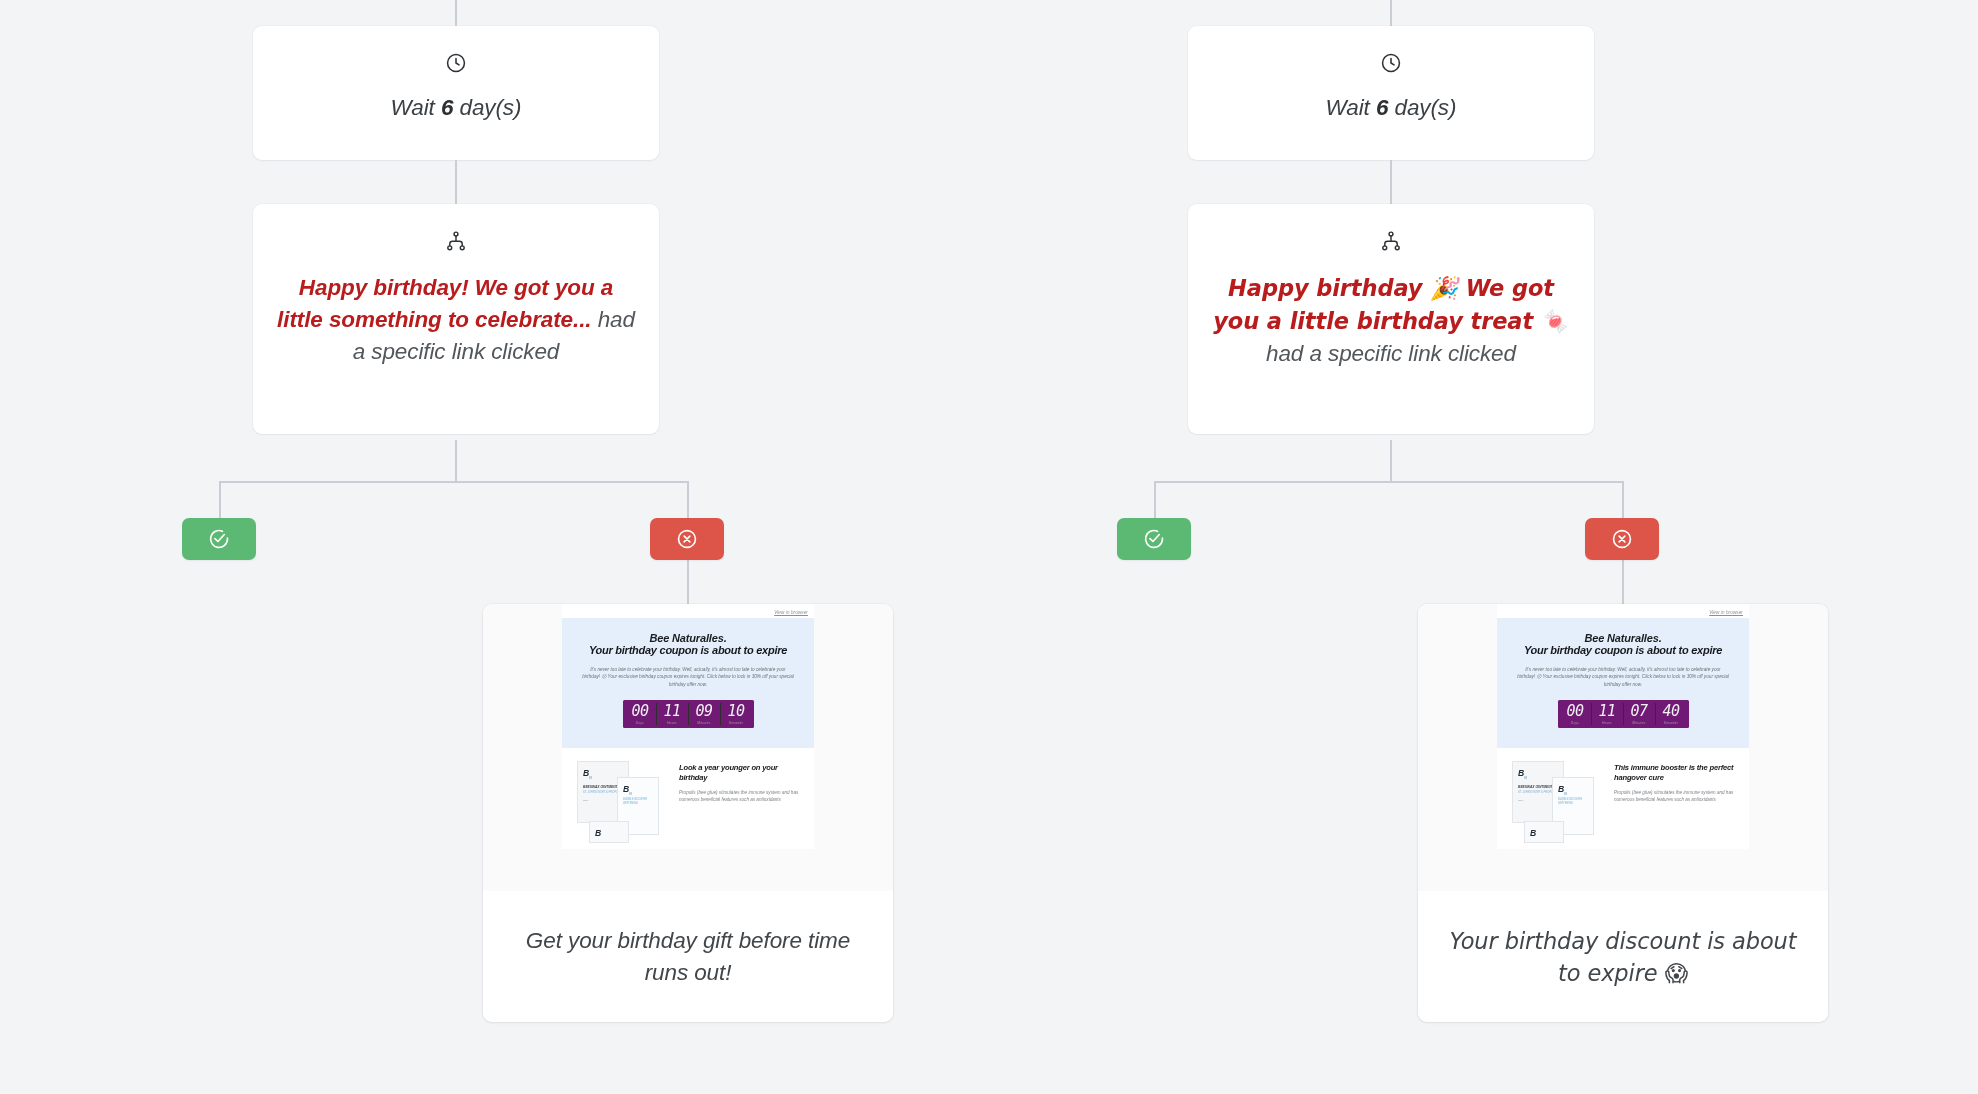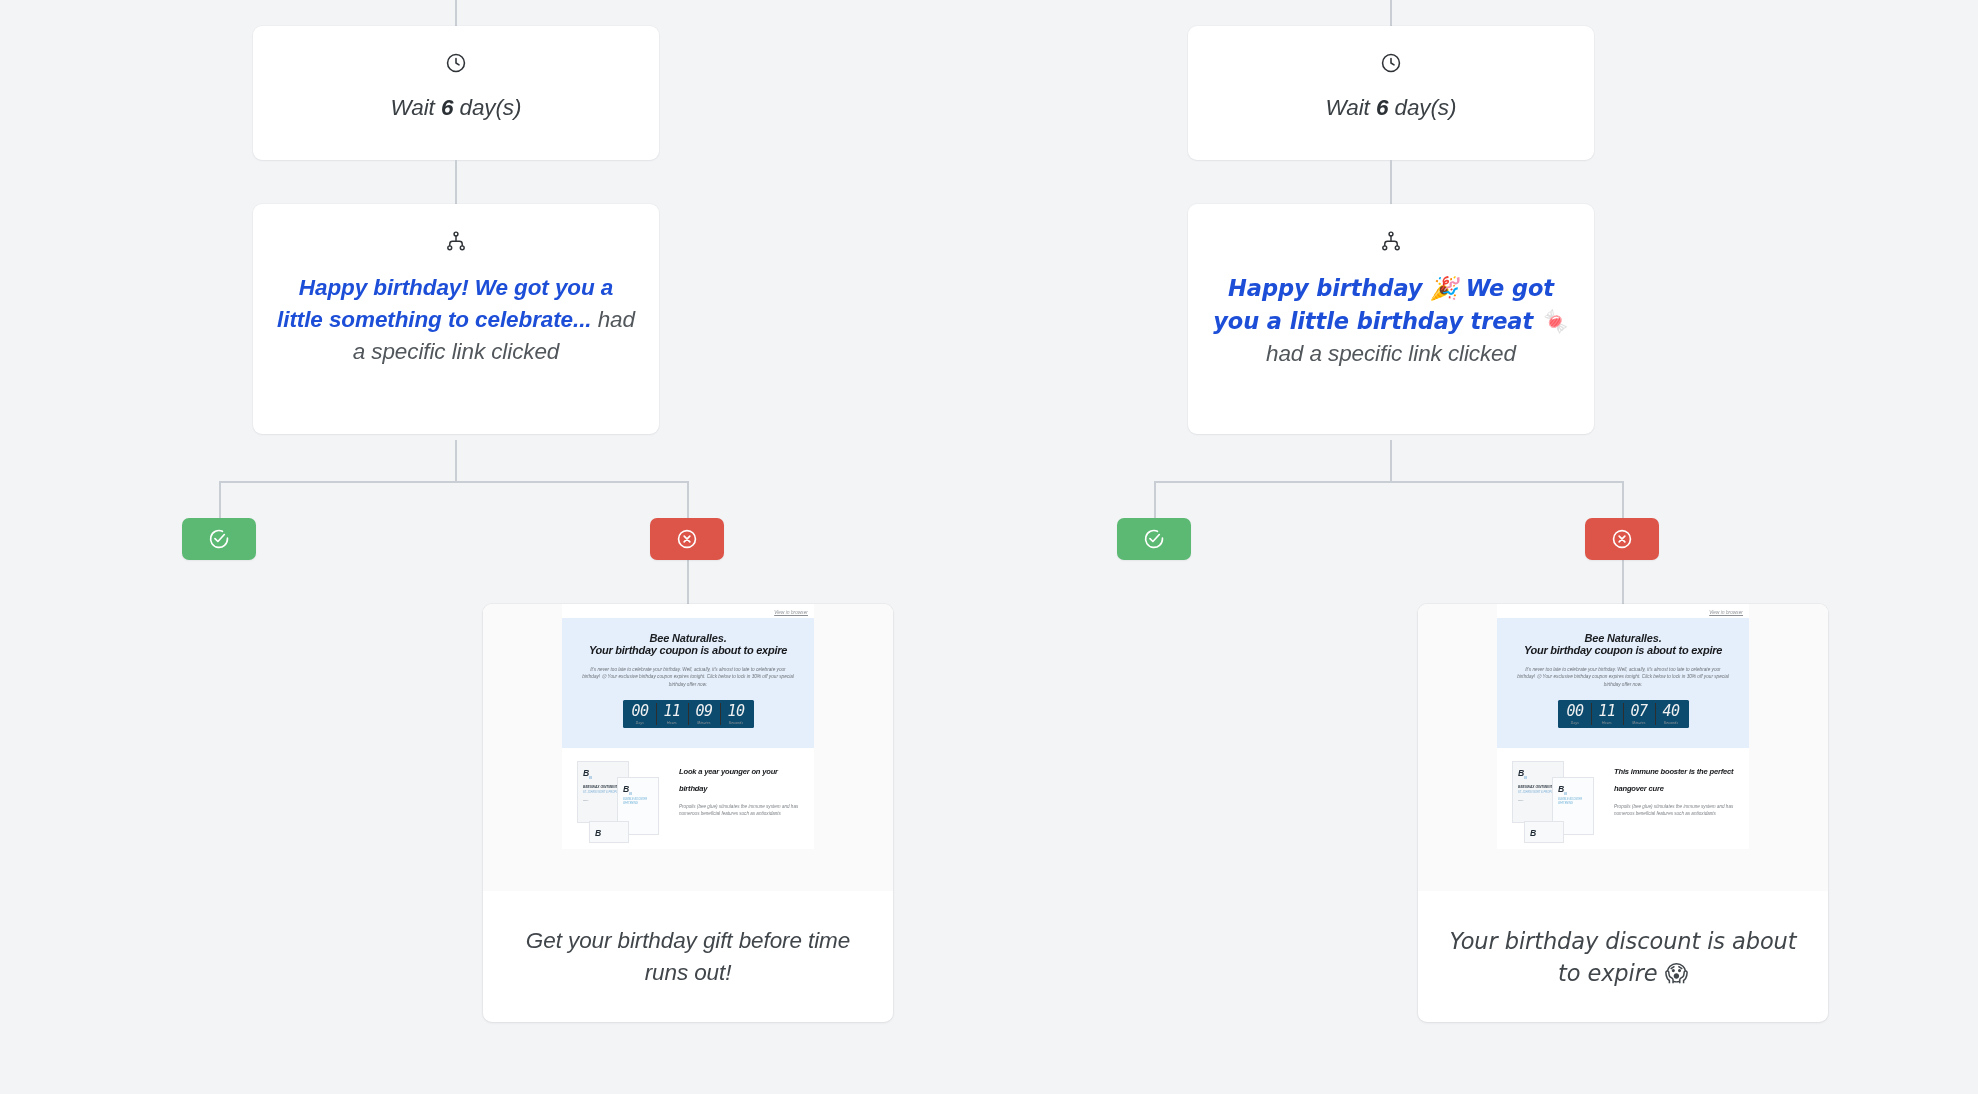--- a/index.html
+++ b/index.html
@@ -74,21 +74,21 @@
     height: 230px;
     padding: 26px 24px 0 24px;
   }
   .cond-node .node-title {
     margin-top: 20px;
     font-weight: 400;
     color: #52575c;
   }
   .cond-node .node-title .strong {
     font-weight: 700;
-    color: #1d4ed8;
+    color: #b91c1c;
   }
   .emoji { font-family: "DejaVu Sans", sans-serif; }
 
   
   .badge {
     position: absolute;
     width: 74px;
     height: 42px;
     border-radius: 7px;
     display: flex;
@@ -157,21 +157,21 @@
   .hero-body {
     margin-top: 9px;
     font-size: 4.7px;
     line-height: 7.4px;
     color: #6d7277;
     padding: 0 7px;
   }
   .countdown {
     margin: 12px auto 0 auto;
     width: 131px;
-    background: #0c4a6e;
+    background: #701a75;
     border-radius: 1.5px;
     display: flex;
     padding: 3px 2px 3px 2px;
     box-sizing: border-box;
   }
   .cd-cell {
     flex: 1;
     text-align: center;
     border-right: 1px solid #2e2e2e;
   }
@@ -221,21 +221,21 @@
   .box-logo sub { font-size: 4px; color: #7aaed6; }
   .box-l1 { margin-top: 5px; font-size: 3.3px; font-weight: 700; color: #3a444d; line-height: 4.4px; }
   .box-l2 { margin-top: 2px; font-size: 2.6px; color: #7aaed6; line-height: 3.6px; }
   .box-l3 { margin-top: 4px; font-size: 2.4px; color: #9aa3ab; }
   .box-b .box-l2 { color: #6fb3d9; }
   .prod-copy { flex: 1 1 auto; padding-top: 2px; }
   .prod-head {
     font-size: 7.6px;
     font-weight: 700;
     color: #17191c;
-    line-height: 17px;
+    line-height: 10px;
     letter-spacing: -0.2px;
   }
   .prod-body {
     margin-top: 6px;
     font-size: 4.6px;
     line-height: 7.2px;
     color: #7d8287;
   }
   .email-caption {
     height: 131px;

